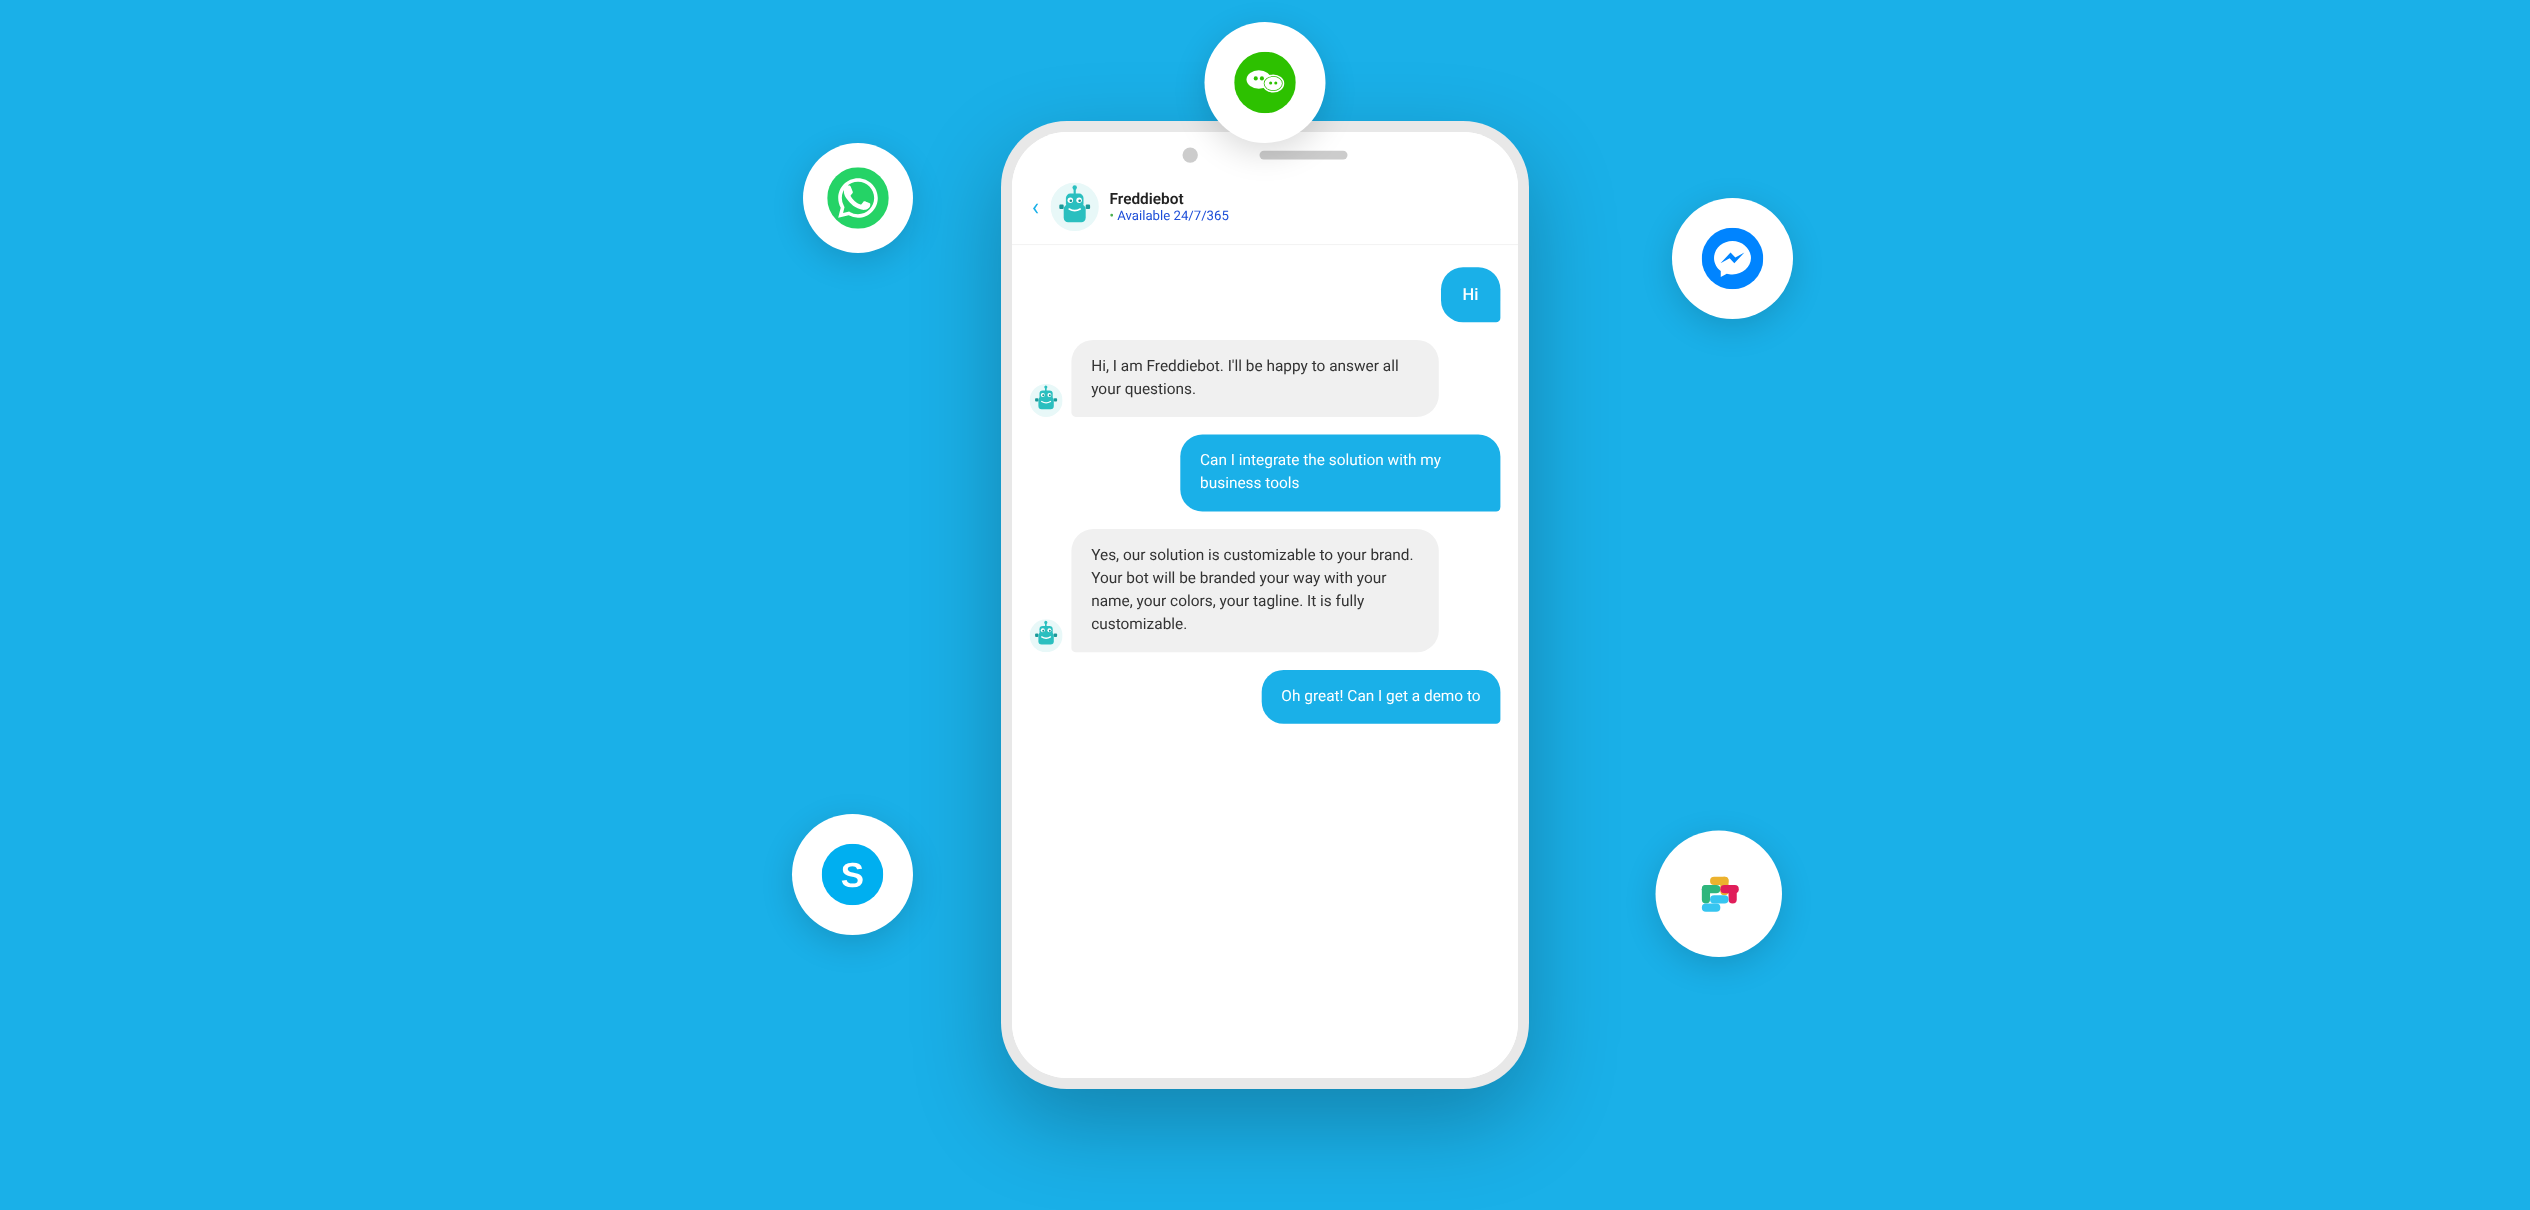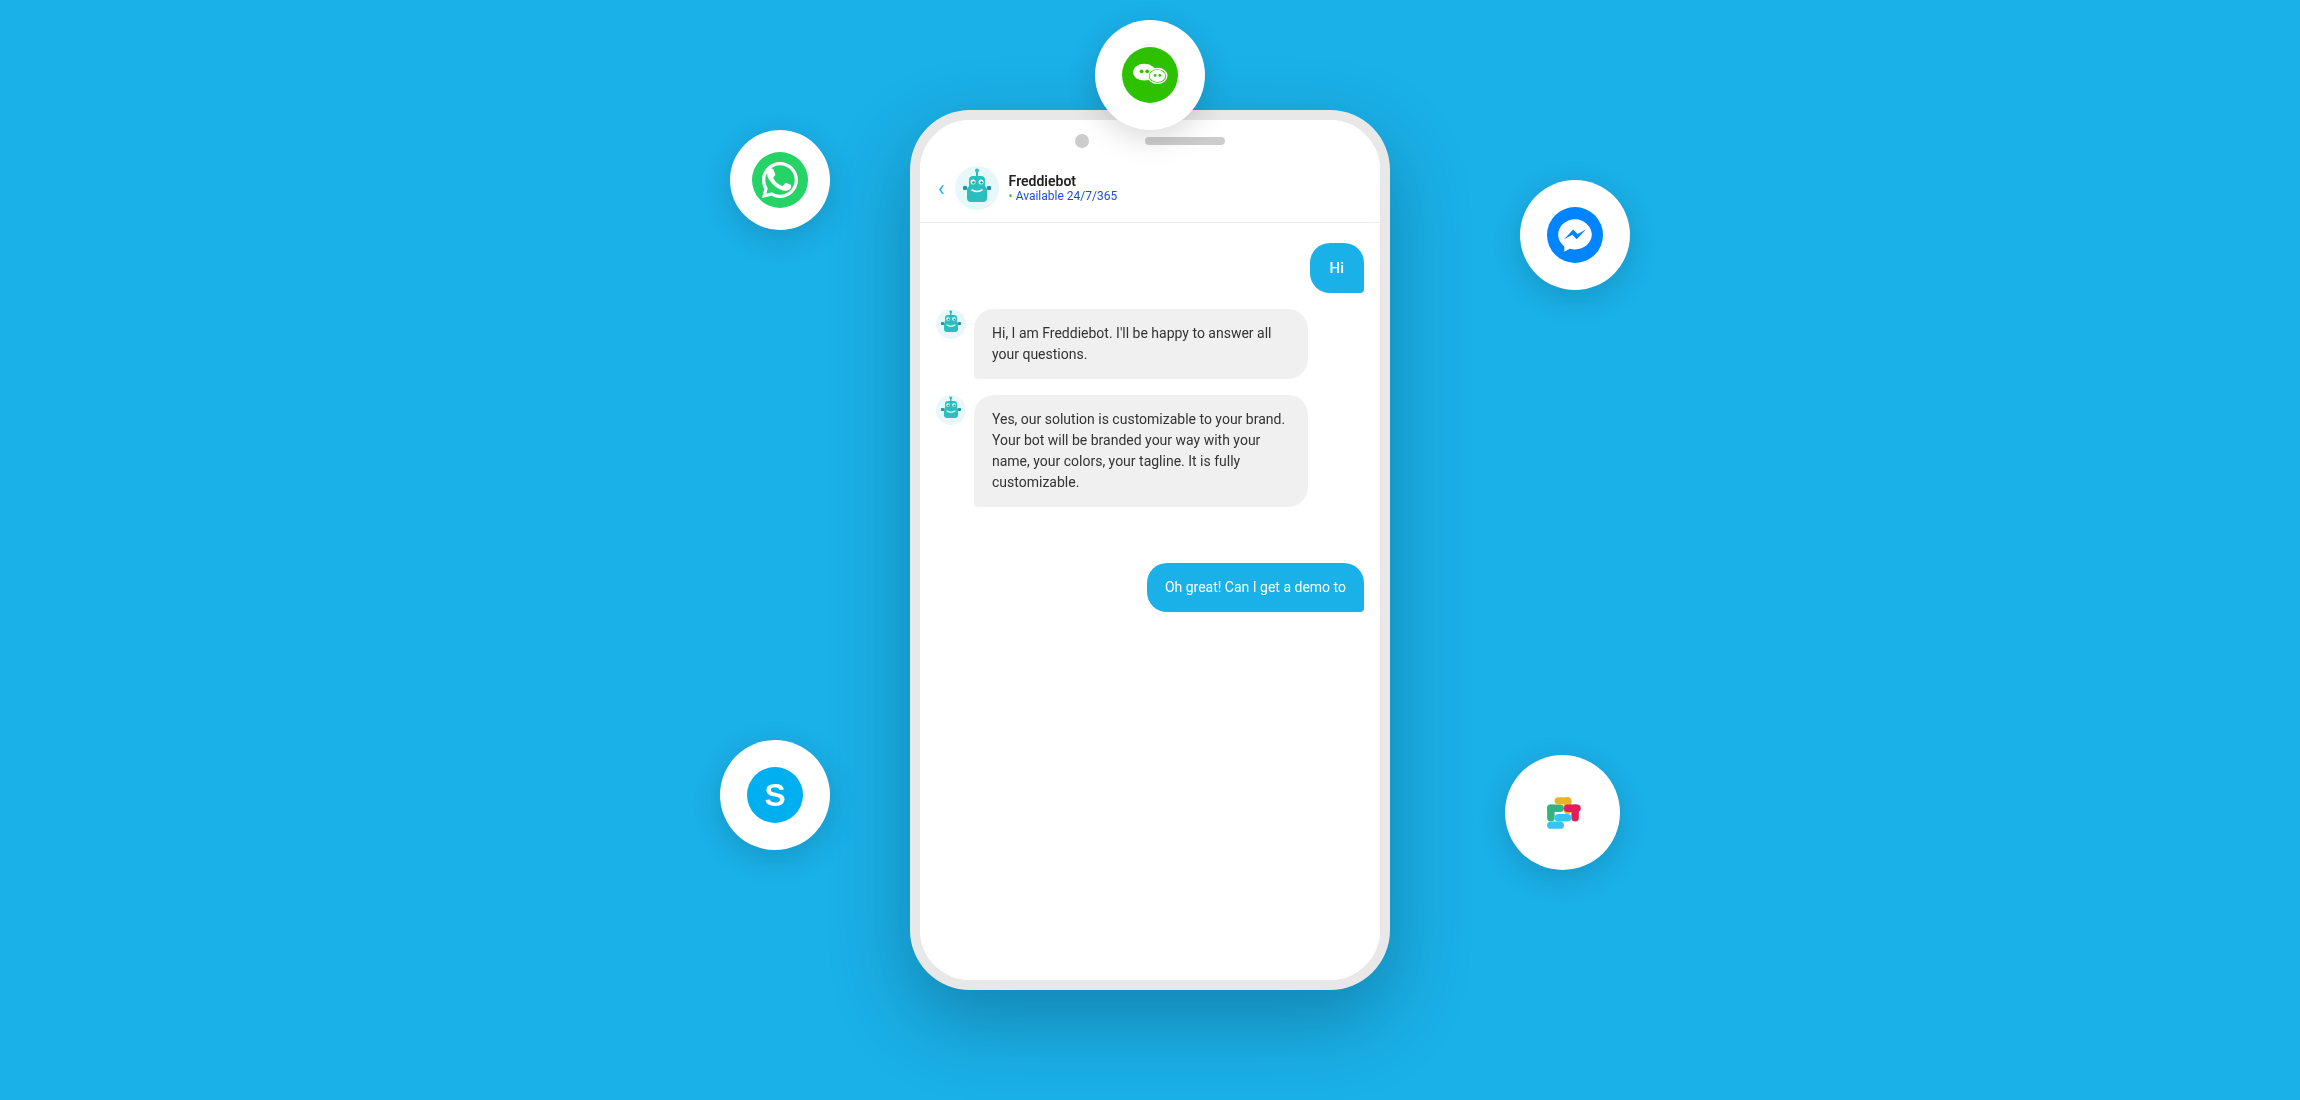--- a/index.html
+++ b/index.html
@@ -128,21 +128,21 @@
       padding: 14px 18px;
       border-radius: 20px 20px 4px 20px;
       max-width: 68%;
       font-size: 14px;
       line-height: 1.5;
     }
 
     
     .msg-bot-row {
       display: flex;
-      align-items: flex-start;
+      align-items: flex-end;
       gap: 8px;
     }
 
     .msg-bot-avatar {
       width: 30px;
       height: 30px;
       flex-shrink: 0;
     }
 
     .msg-bot {
@@ -169,21 +169,20 @@
     
     .msg-partial {
       align-self: flex-end;
       background: #1ab0e8;
       color: white;
       padding: 14px 18px;
       border-radius: 20px 20px 4px 20px;
       max-width: 68%;
       font-size: 14px;
       line-height: 1.5;
-      margin-top: 40px;
     }
 
     
     .float-icon {
       position: absolute;
       width: 100px;
       height: 100px;
       background: white;
       border-radius: 50%;
       display: flex;
@@ -345,20 +344,21 @@
             <circle cx="18.4" cy="10.4" r="0.9" fill="#1a8f8f"></circle>
             <rect x="14" y="3" width="1.5" height="4" rx="0.7" fill="#2abfbf"></rect>
             <circle cx="14.75" cy="2.8" r="1.4" fill="#2abfbf"></circle>
             <path d="M11 16 Q15 18.5 19 16" stroke="white" stroke-width="1.2" fill="none" stroke-linecap="round"></path>
             <rect x="5" y="13" width="3" height="3" rx="0.8" fill="#1a9999"></rect>
             <rect x="22" y="13" width="3" height="3" rx="0.8" fill="#1a9999"></rect>
           </svg>
           <div class="msg-bot">Hi, I am Freddiebot. I'll be happy to answer all your questions.</div>
         </div>
 
+        <div class="msg-user">Can I integrate the solution with my business tools</div>
 
         <div class="msg-bot-row">
           <svg class="msg-bot-avatar" viewBox="0 0 30 30" fill="none">
             <circle cx="15" cy="15" r="15" fill="#e8f8f8"></circle>
             <rect x="8" y="12" width="14" height="11" rx="3" fill="#2abfbf"></rect>
             <rect x="9" y="6" width="12" height="9" rx="3" fill="#2abfbf"></rect>
             <circle cx="12" cy="10" r="1.8" fill="white"></circle>
             <circle cx="18" cy="10" r="1.8" fill="white"></circle>
             <circle cx="12.4" cy="10.4" r="0.9" fill="#1a8f8f"></circle>
             <circle cx="18.4" cy="10.4" r="0.9" fill="#1a8f8f"></circle>

